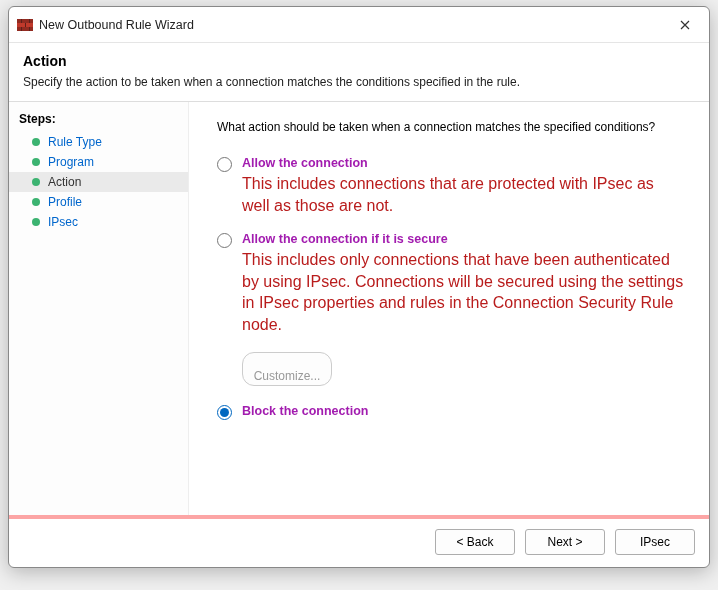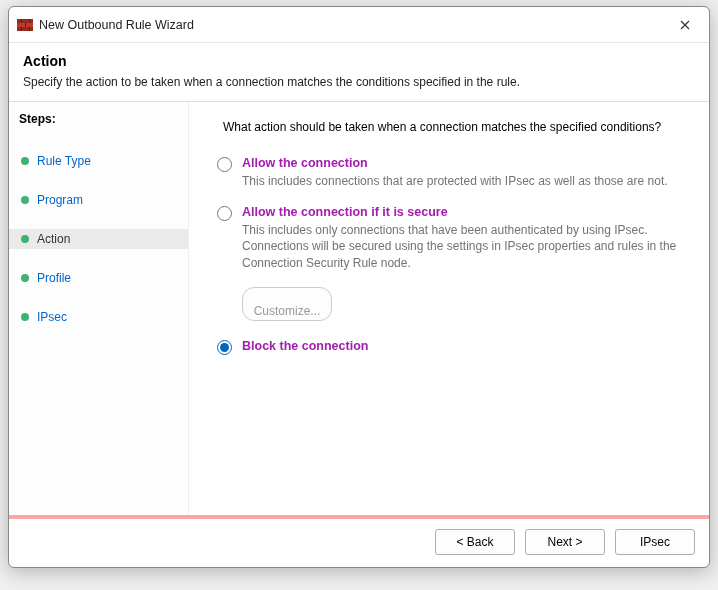--- a/index.html
+++ b/index.html
@@ -8,32 +8,32 @@
 .titlebar { display: flex; align-items: center; height: 36px; padding: 0 8px; border-bottom: 1px solid #e5e5e5; }
 .titlebar .icon { width: 16px; height: 16px; margin-right: 6px; }
 .titlebar .title { flex: 1; font-size: 12.5px; color: #222; }
 .titlebar .close { width: 40px; height: 28px; display: flex; align-items: center; justify-content: center; font-size: 16px; color: #333; cursor: default; margin-right: -4px; }
 .header { padding: 10px 14px 12px 14px; border-bottom: 1px solid #ddd; }
 .header h1 { font-size: 14px; font-weight: 700; color: #000; margin-bottom: 6px; }
 .header p { font-size: 12px; color: #222; }
 .body { flex: 1; display: flex; overflow: hidden; }
 .sidebar { width: 180px; background: #fdfdfd; border-right: 1px solid #eee; padding: 8px 0; }
 .sidebar .steps-label { font-weight: 700; font-size: 12px; padding: 2px 10px 6px 10px; color: #000; }
-.step-item { display: flex; align-items: center; padding: 3px 10px 3px 12px; font-size: 12px; cursor: default; margin-top: 19px; }
+.step-item { display: flex; align-items: center; padding: 3px 10px 3px 23px; font-size: 12px; cursor: default; }
 .step-item.active { background: #eaeaea; }
 .step-item .bullet { width: 8px; height: 8px; border-radius: 50%; background: #3cb371; margin-right: 8px; flex-shrink: 0; }
 .step-item.inactive .label { color: #0066cc; }
 .step-item.active .label { color: #333; }
 .main { flex: 1; padding: 18px 24px 10px 28px; overflow: auto; }
-.prompt { font-size: 12px; color: #000; margin-bottom: 22px; margin-left: 6px; }
+.prompt { font-size: 12px; color: #000; margin-bottom: 22px; }
 .option { display: flex; align-items: flex-start; margin-bottom: 16px; }
 .option input[type=radio] { width: 15px; height: 15px; margin-top: 1px; margin-right: 10px; accent-color: #0067c0; flex-shrink: 0; }
 .option .opt-body { flex: 1; }
 .option .opt-title { font-weight: 700; font-size: 12.5px; color: #a21caf; margin-bottom: 3px; }
-.option .opt-desc { font-size: 12px; color: #737373; line-height: 1.35; }
+.option .opt-desc { font-size: 16px; color: #b91c1c; line-height: 1.35; }
 .customize-row { margin: 6px 0 18px 25px; }
 .customize-btn { min-width: 90px; height: 24px; font-size: 12px; background: #fdfdfd; border: 1px solid #ccc; border-radius: 12px; color: #999; padding: 16px 10px; cursor: default; }
 .footer { border-top: 4px solid #fca5a5; padding: 10px 14px 12px 14px; display: flex; justify-content: flex-end; gap: 10px; }
 .footer button { min-width: 80px; height: 26px; font-size: 12px; background: #fdfdfd; border: 1px solid #adadad; border-radius: 3px; cursor: default; padding: 0 14px; }
 </style>
 </head>
 <body>
 
 <div class="window">
   <div class="titlebar">

